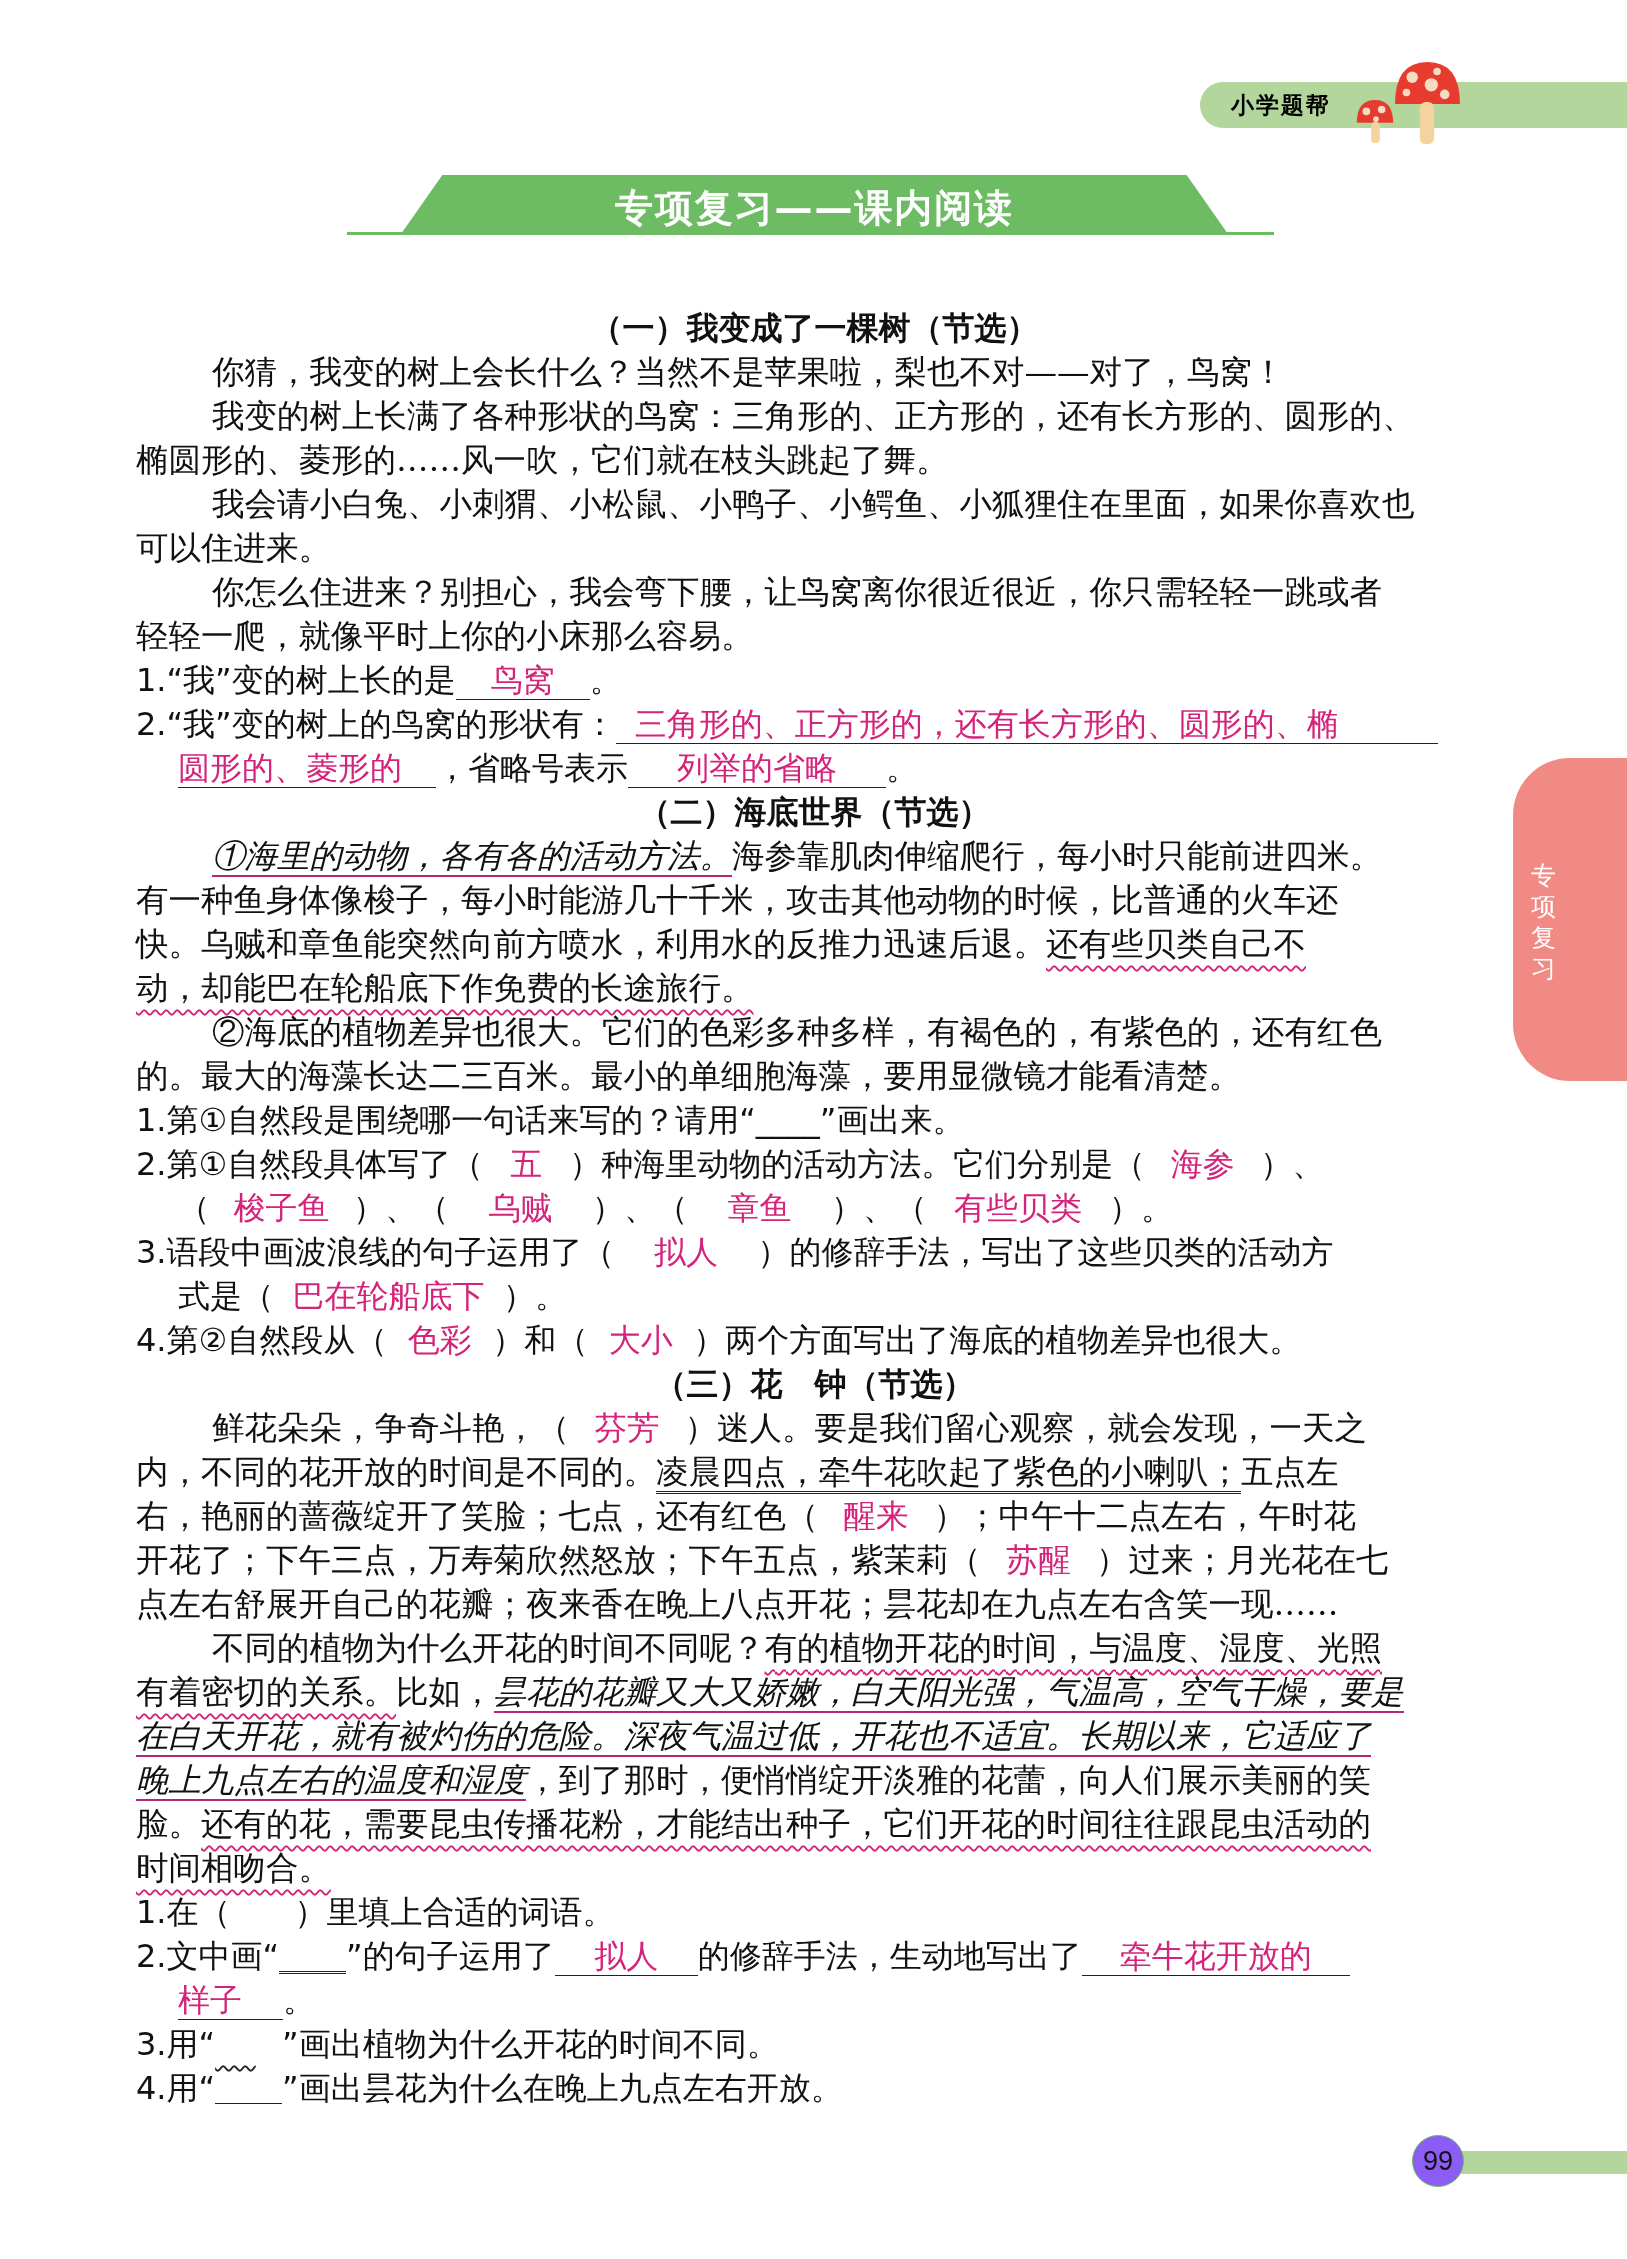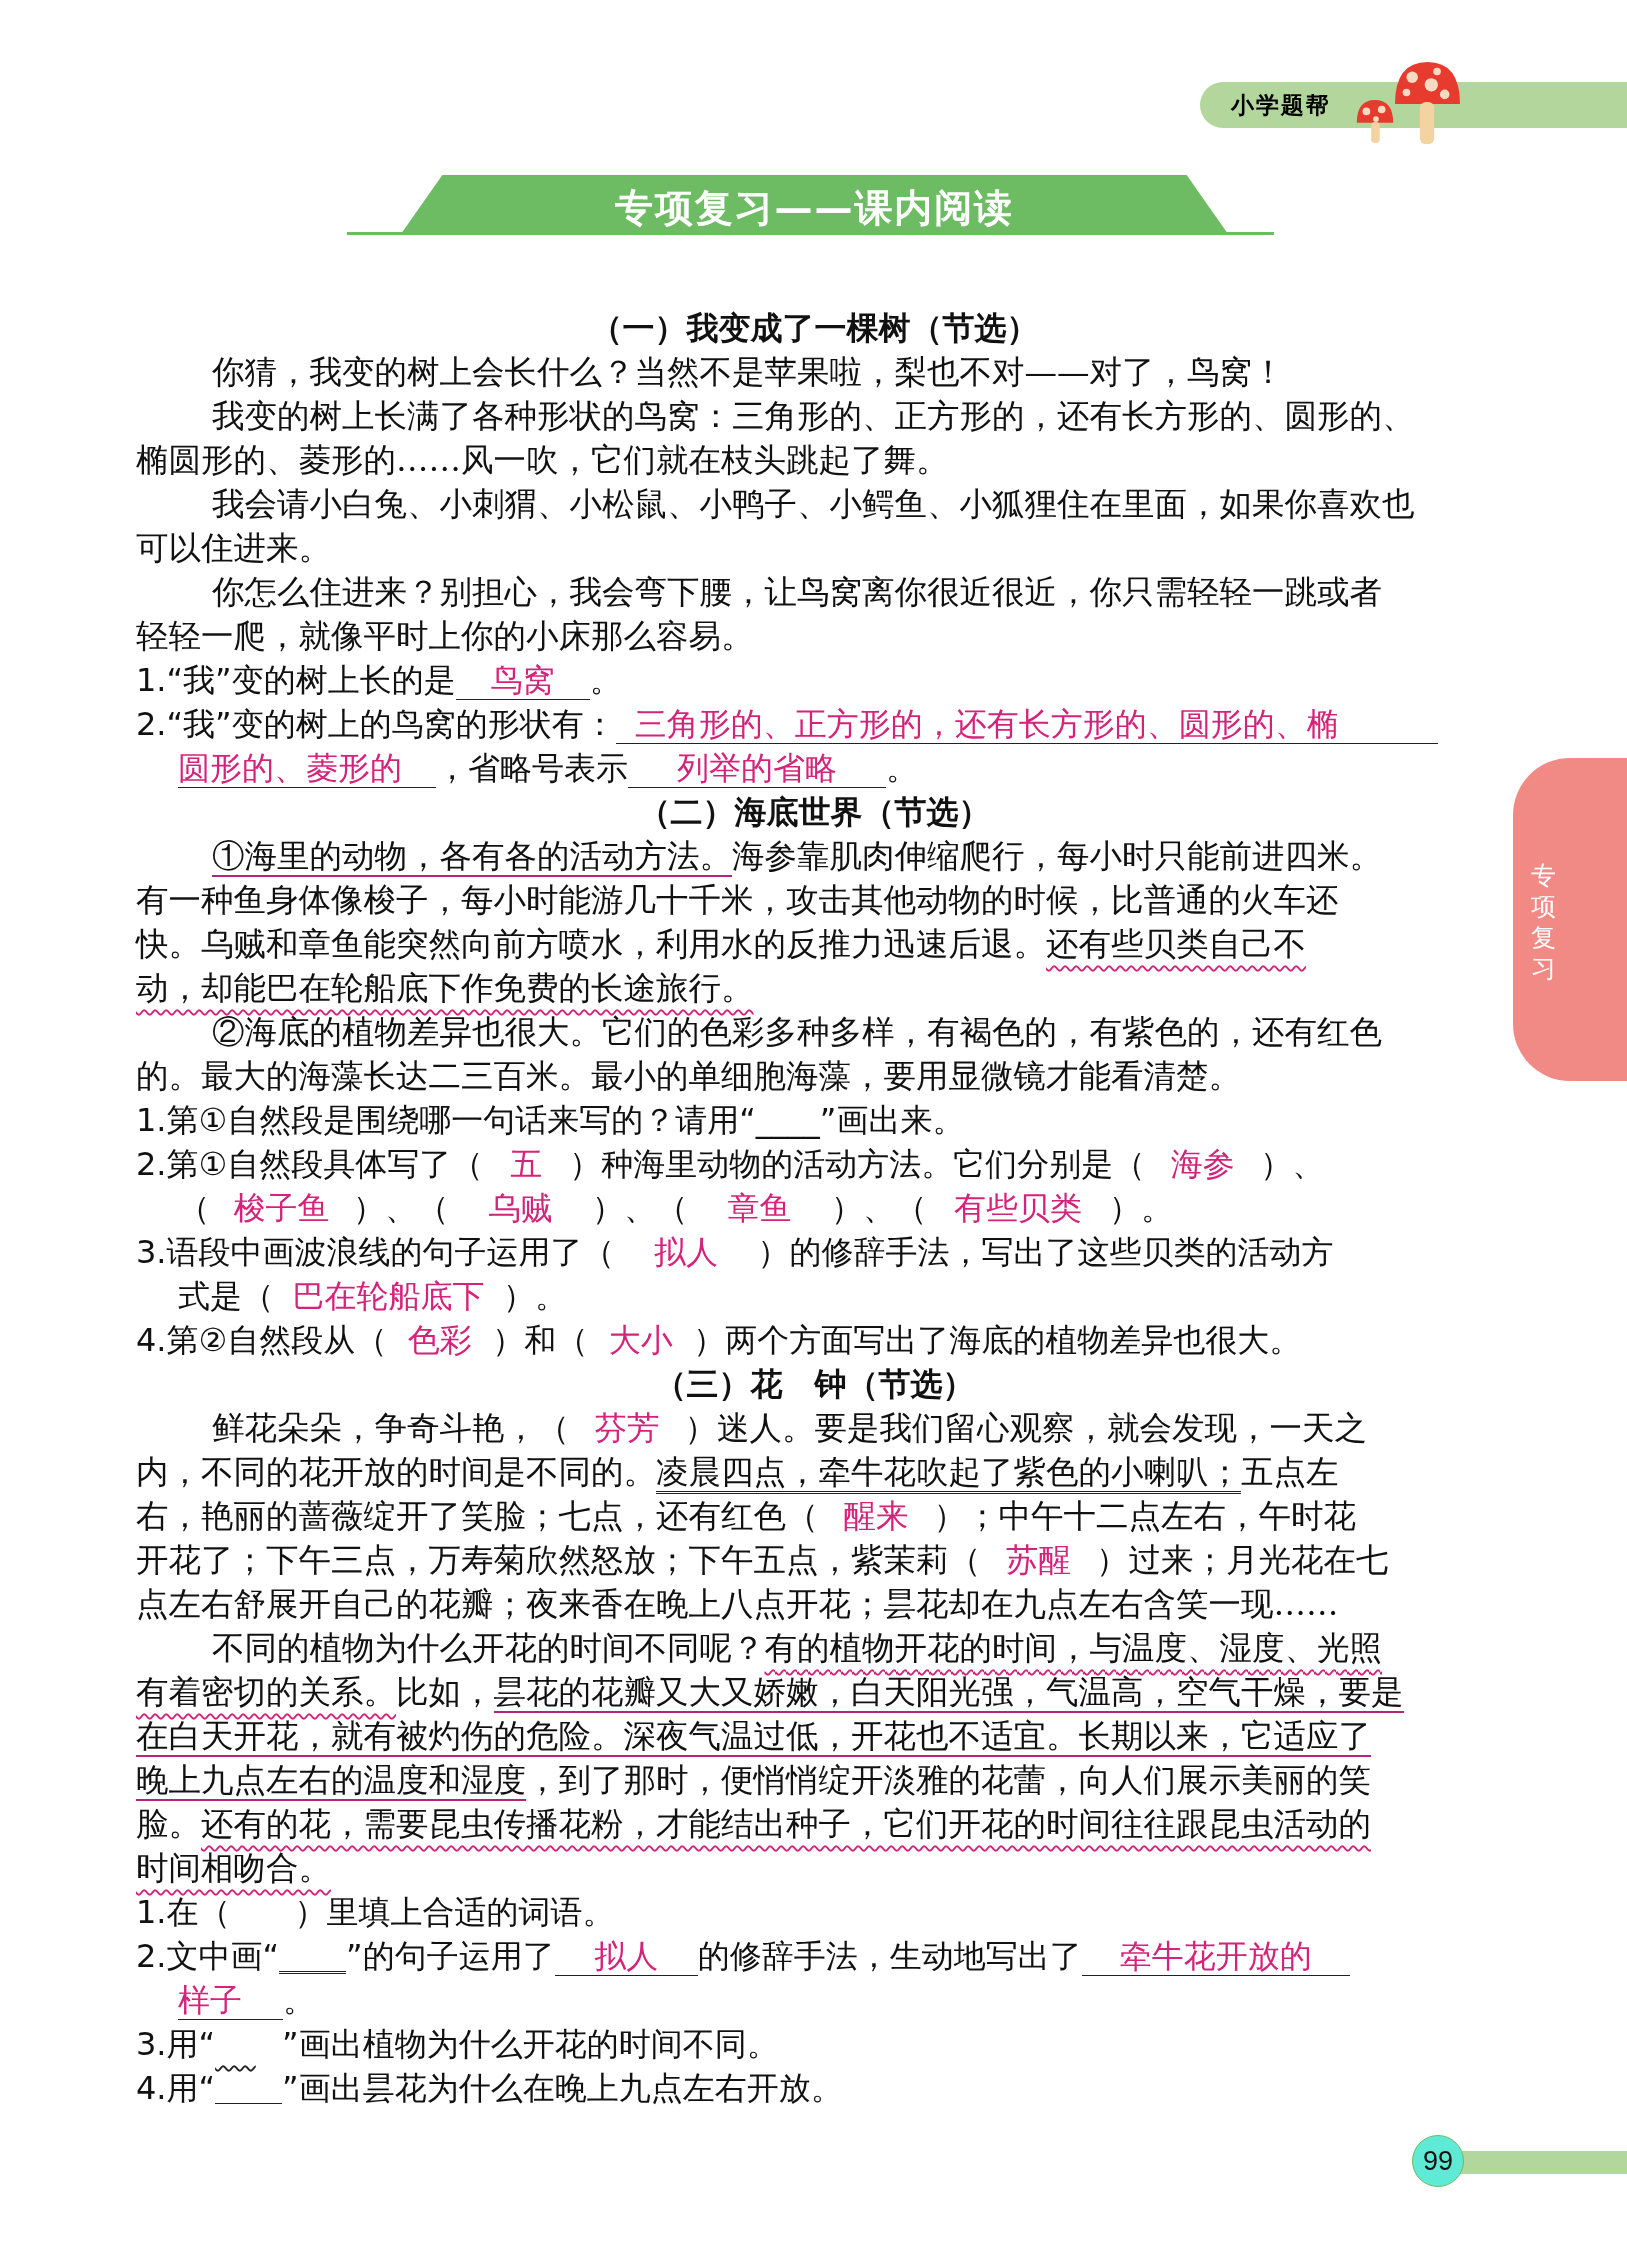--- a/index.html
+++ b/index.html
@@ -27,29 +27,29 @@
 
   
   .content { position: absolute; left: 136px; top: 306px; width: 1357px; }
   .line { height: 44px; line-height: 44px; font-size: 32.5px; white-space: nowrap; position: relative; }
   .indent { padding-left: 76px; }
   .hang { padding-left: 42px; }
   .title { text-align: center; font-family: "DejaVu Sans", sans-serif; font-weight: bold; font-size: 32px; }
   .q { font-family: "DejaVu Sans", sans-serif; font-size: 32px; }
   .ans { color: #d4237a; }
   .blank { display: inline-block; border-bottom: 1.9px solid #222; text-align: center; line-height: 38px; }
-  .ul-straight { border-bottom: 2.9px solid #b3257a; }
+  .ul-straight { border-bottom: 2.9px solid #b3257a; font-style: italic; }
   .ul-double { border-bottom: 3.8px double #222; }
   .ul-wavy { text-decoration: underline wavy #d4237a; text-decoration-thickness: 1.9px; text-underline-offset: 9.6px; }
   .ul-wavy-dark { text-decoration: underline wavy #222; text-decoration-thickness: 1.9px; text-underline-offset: 9.6px; }
 
   
   .pg-bar { position: absolute; left: 1453px; top: 2151px; width: 175px; height: 23px; background: #b3d69c; }
   .pg-circle { position: absolute; left: 1412px; top: 2135px; width: 50px; height: 50px; border-radius: 50%;
-               border: 1.9px solid #6dbb62; background: #5eead4; display: flex; align-items: center; justify-content: center;
+               border: 1.9px solid #6dbb62; background: #8b5cf6; display: flex; align-items: center; justify-content: center;
                font-family: "Liberation Sans", sans-serif; font-size: 27px; }
 </style>
 </head>
 <body>
 
 <div class="brand-bar"></div>
 <div class="brand-text">小学题帮</div>
 <svg class="mushroom" style="left:1353px;top:96px" width="44" height="48" viewBox="0 0 46 50">
   <path d="M4 28 Q4 4 23 4 Q42 4 42 28 Z" fill="#e63b2e"></path>
   <rect x="19" y="27" width="9" height="22" rx="4" fill="#f3d3a0"></rect>

